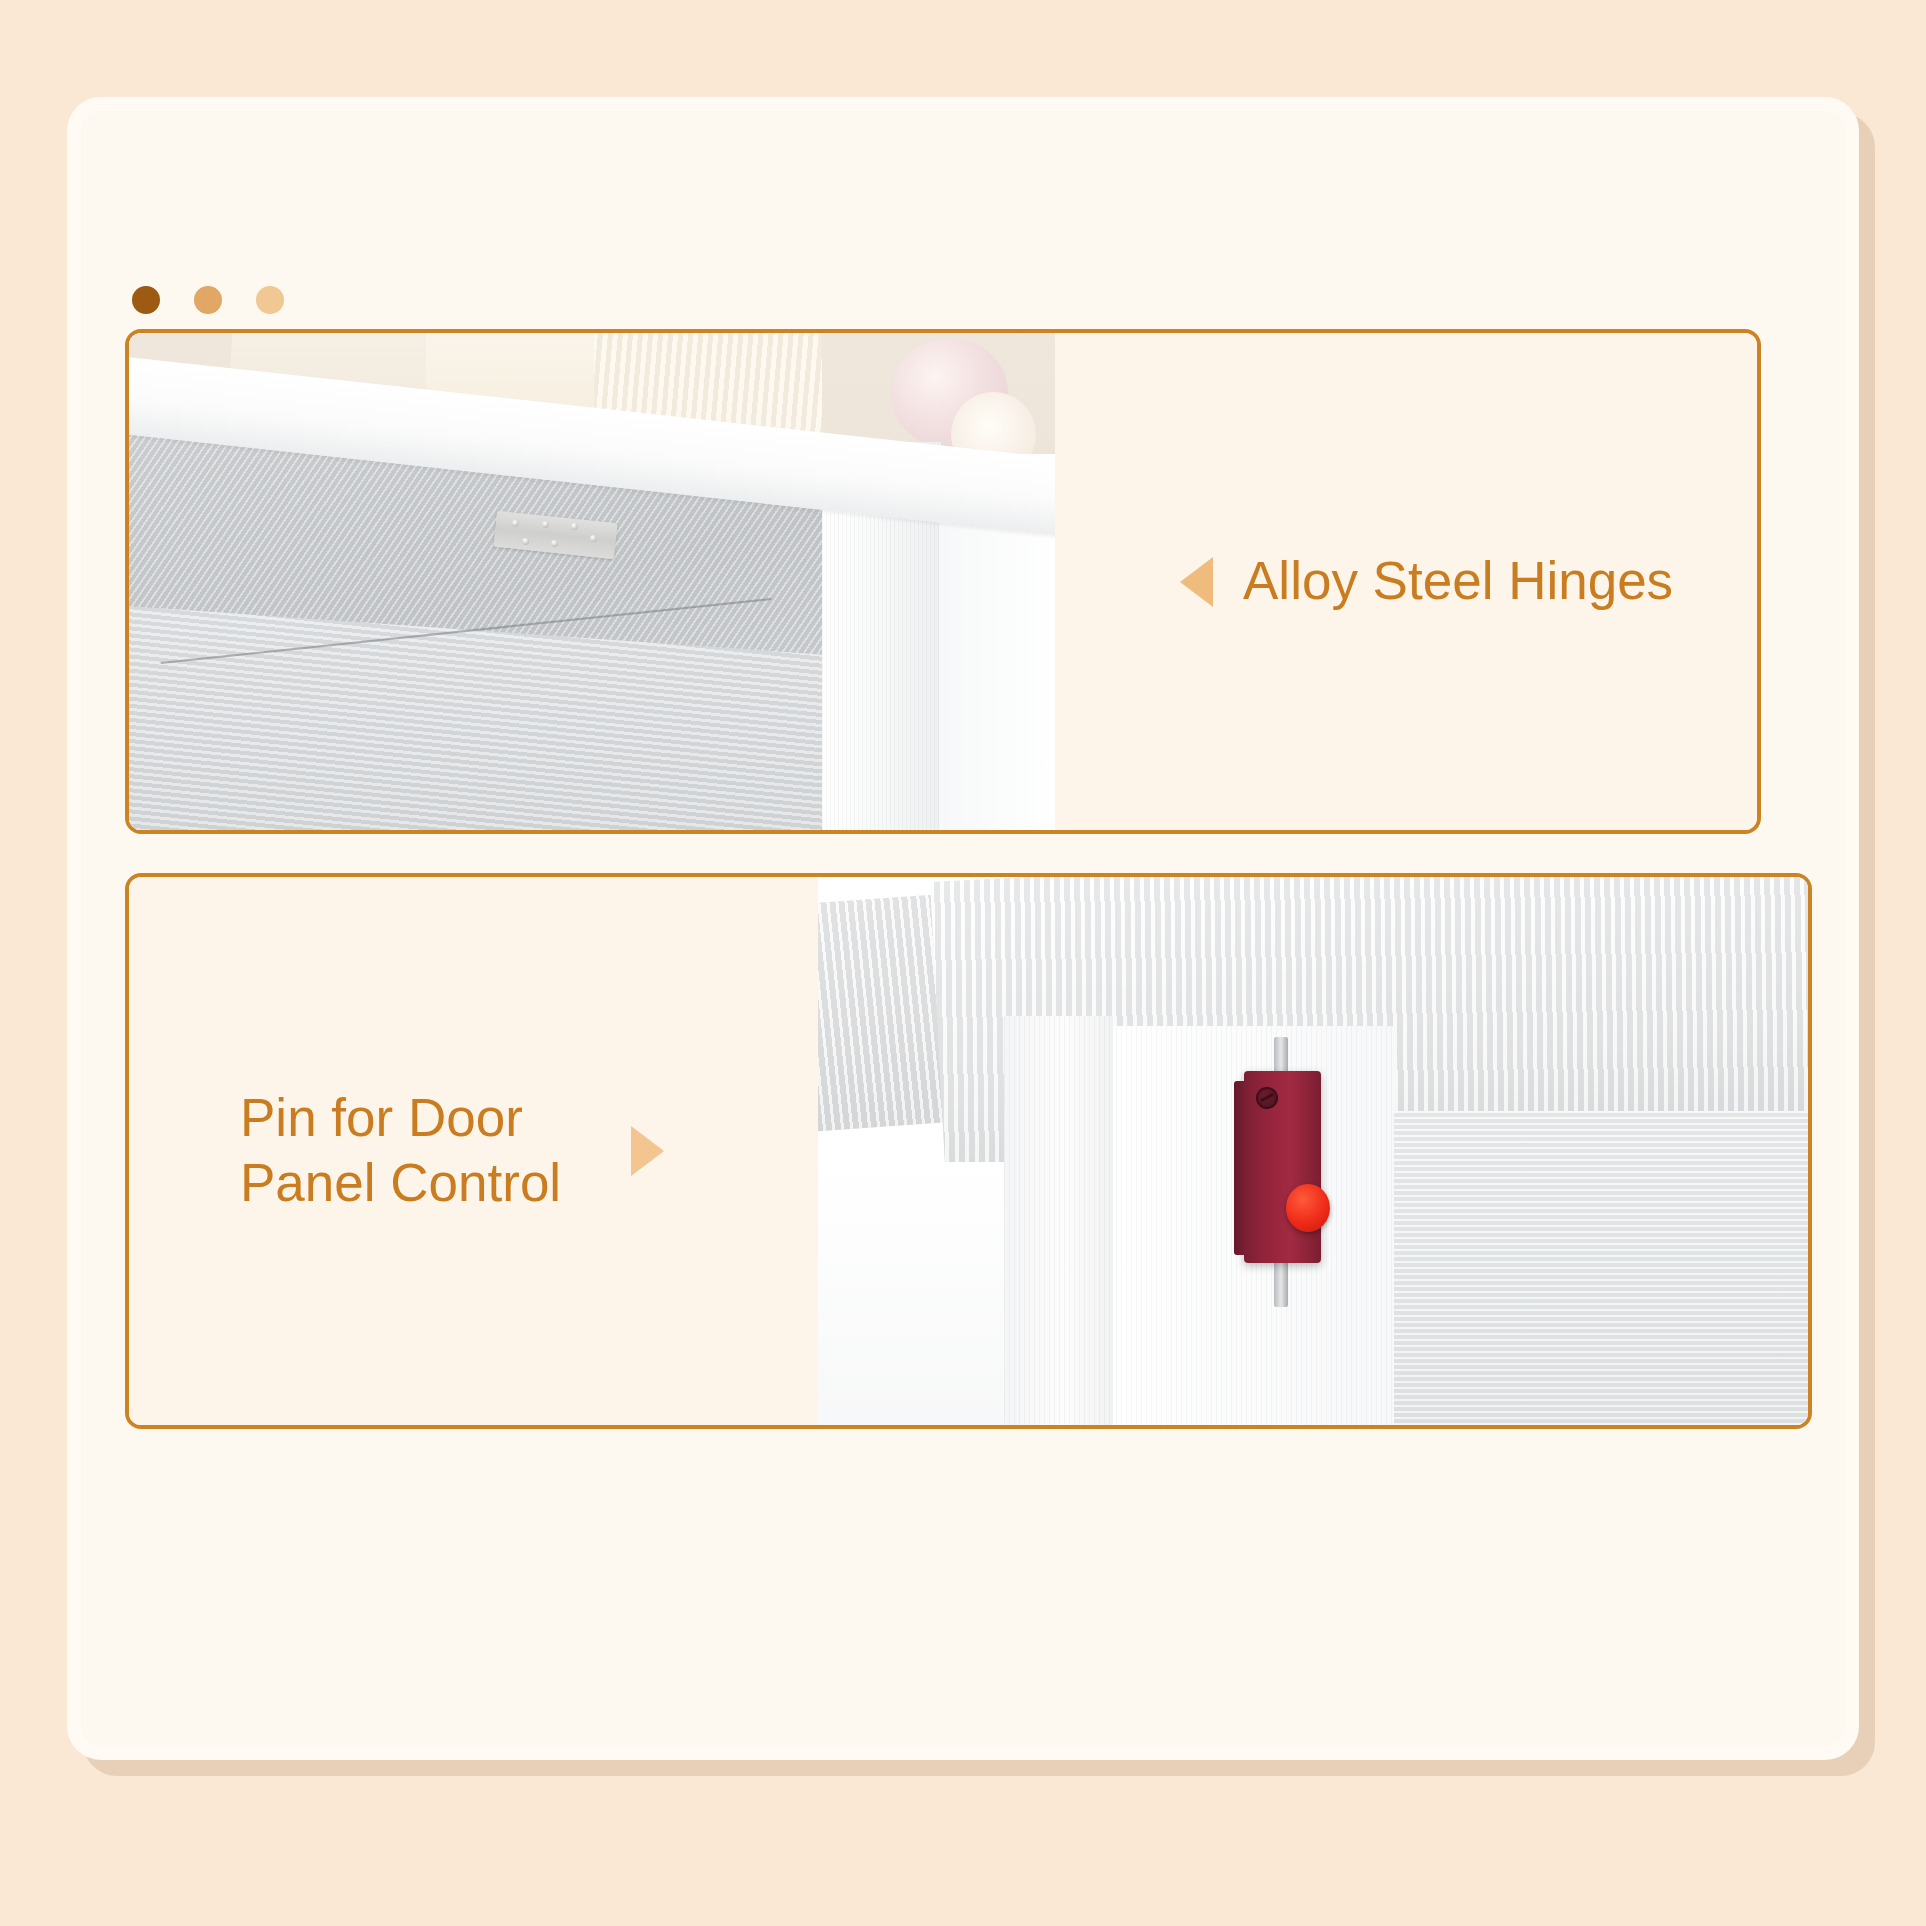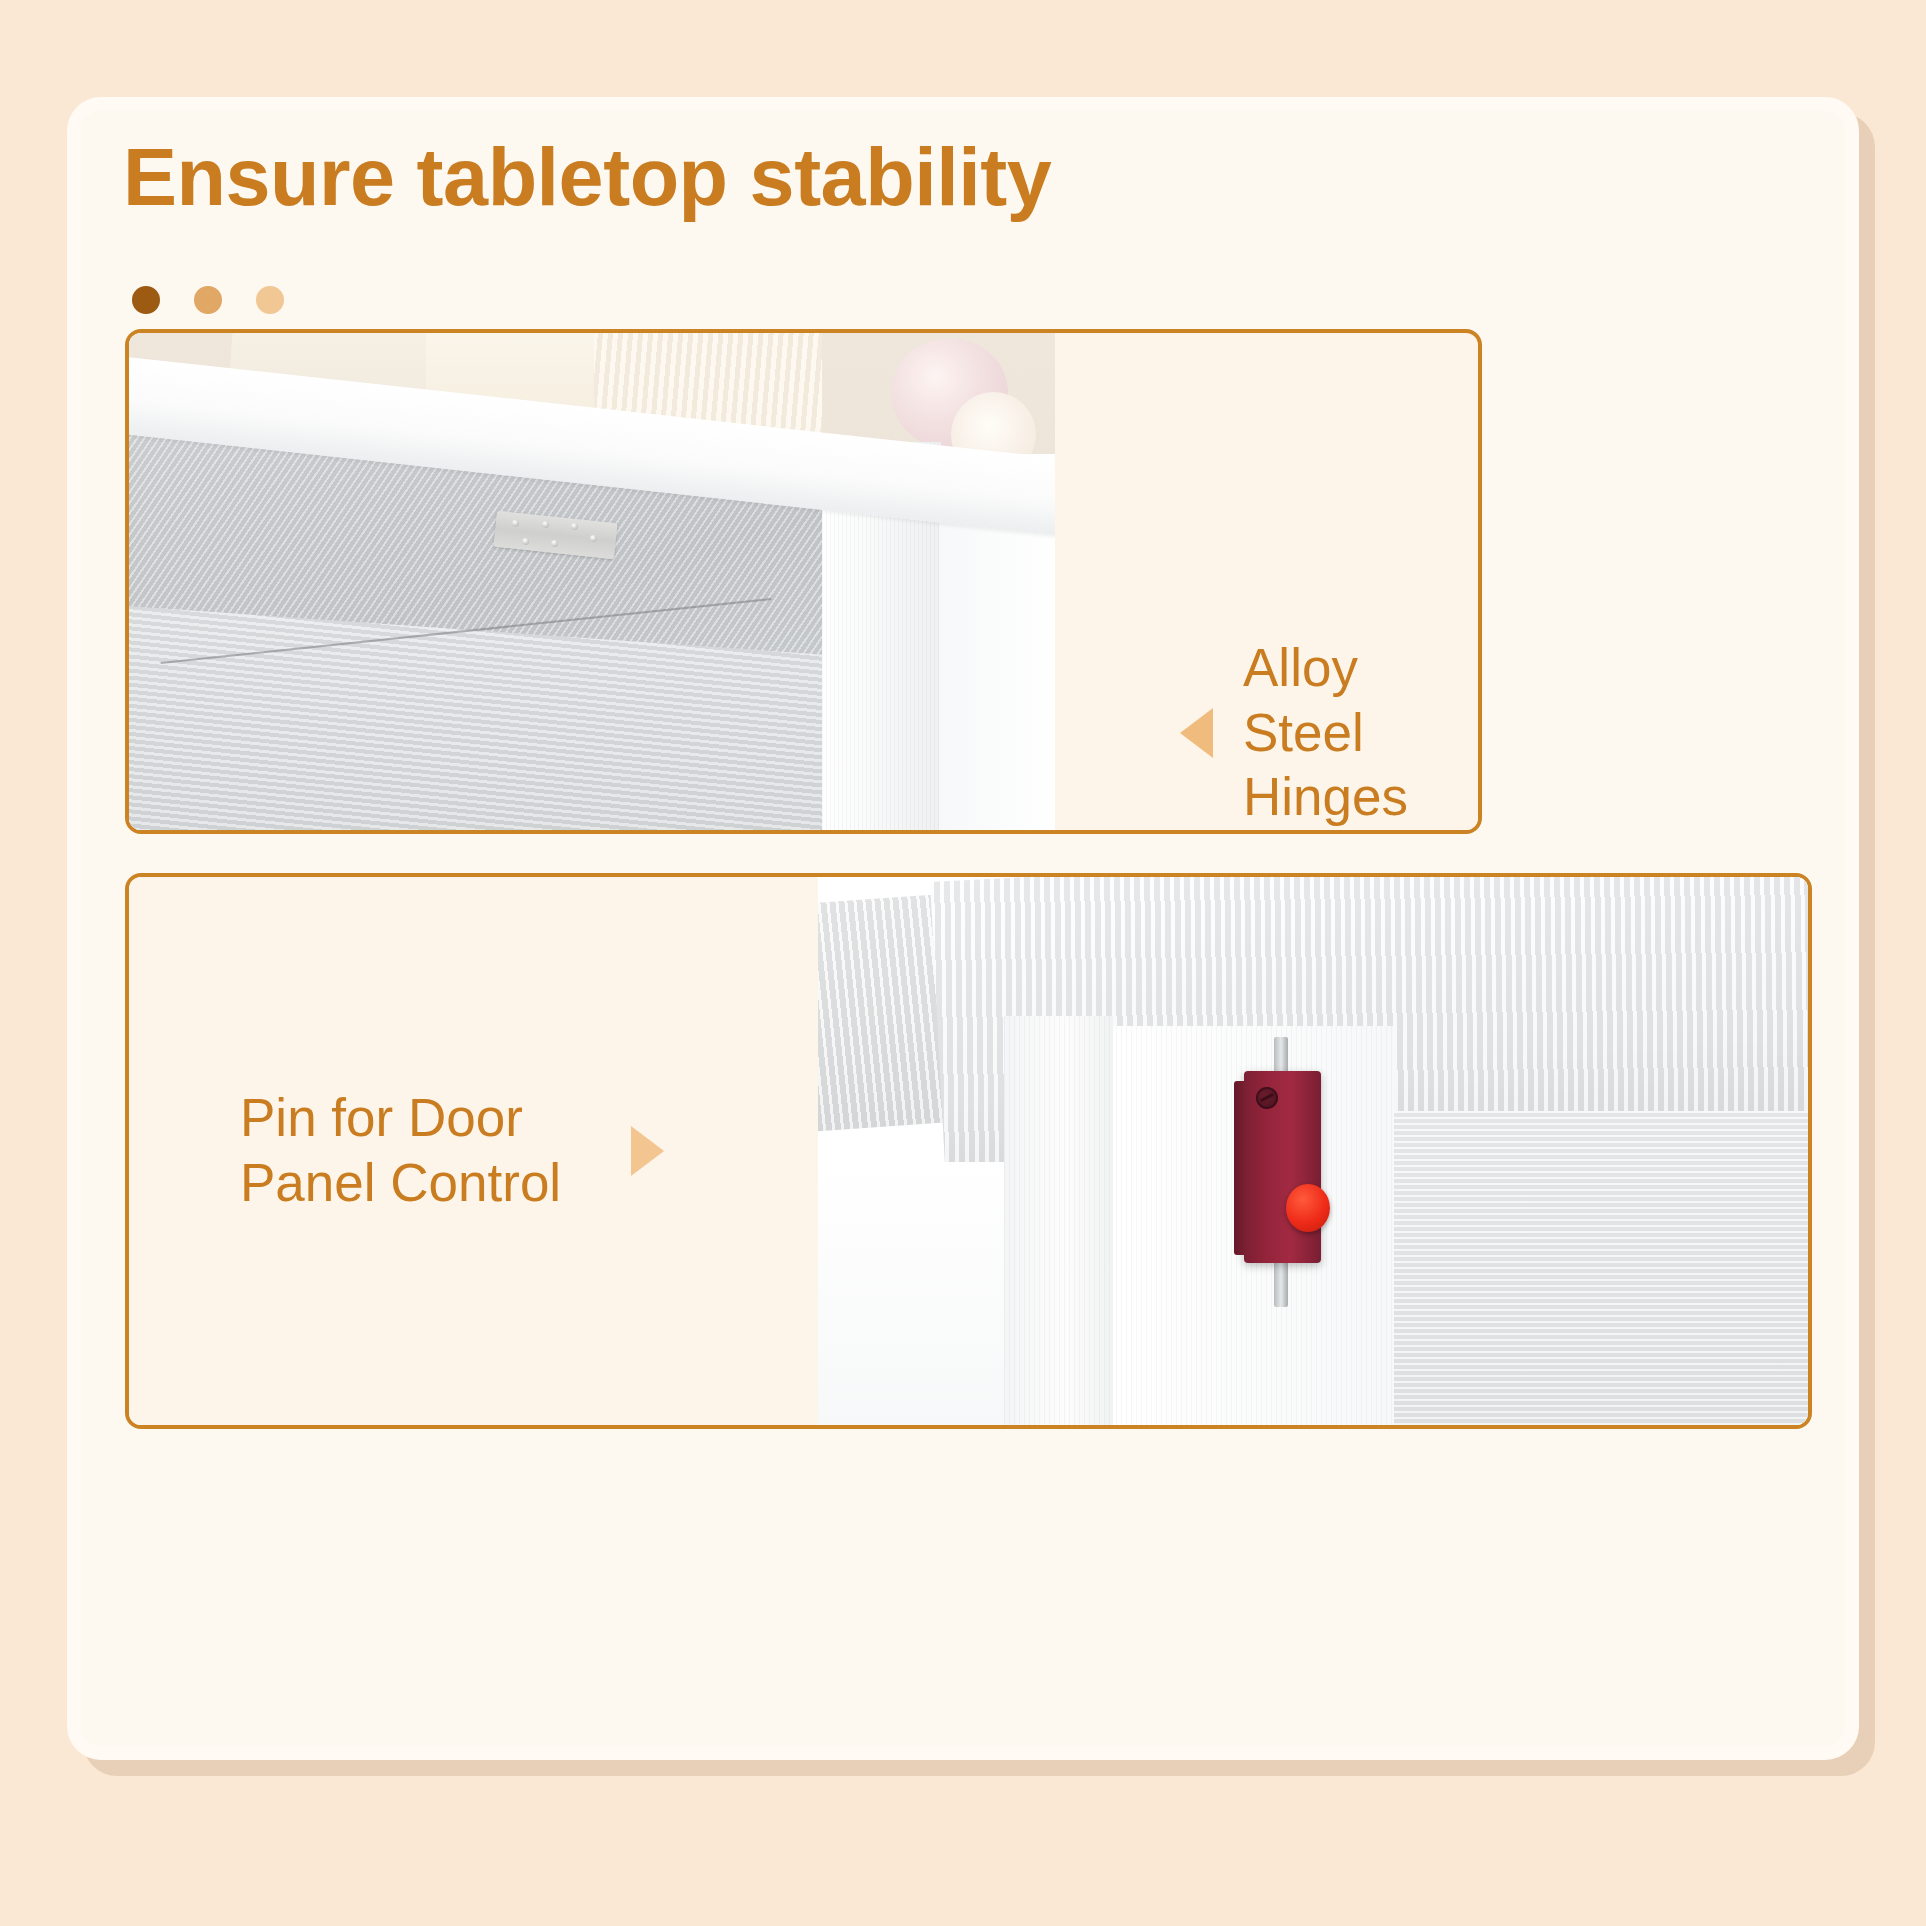--- a/index.html
+++ b/index.html
@@ -72,23 +72,22 @@
     border: 4px solid #cc8324;
     border-radius: 16px;
     box-sizing: border-box;
     overflow: hidden;
     background: #fdf5ea;
     display: flex;
   }
   .panel-top {
     left: 44px;
     top: 218px;
-    width: 1357px;
+    width: 1636px;
     height: 505px;
-    align-items: flex-end;
   }
   .panel-bottom {
     left: 44px;
     top: 762px;
     width: 1687px;
     height: 556px;
   }
 
   .photo {
     position: relative;
@@ -321,21 +320,20 @@
     background: linear-gradient(180deg,#eceeef,#dfe1e3);
   }
 </style>
 </head>
 <body>
 
 <div class="page">
 
   <div class="card">
 
-    <div class="title">Ensure tabletop stability</div>
 
     <div class="dots">
       <span class="dot" style="background:#9c5a13"></span>
       <span class="dot" style="background:#e0a864"></span>
       <span class="dot" style="background:#f1c794"></span>
     </div>
 
     <div class="panel panel-top">
 
       <div class="photo ph1">

